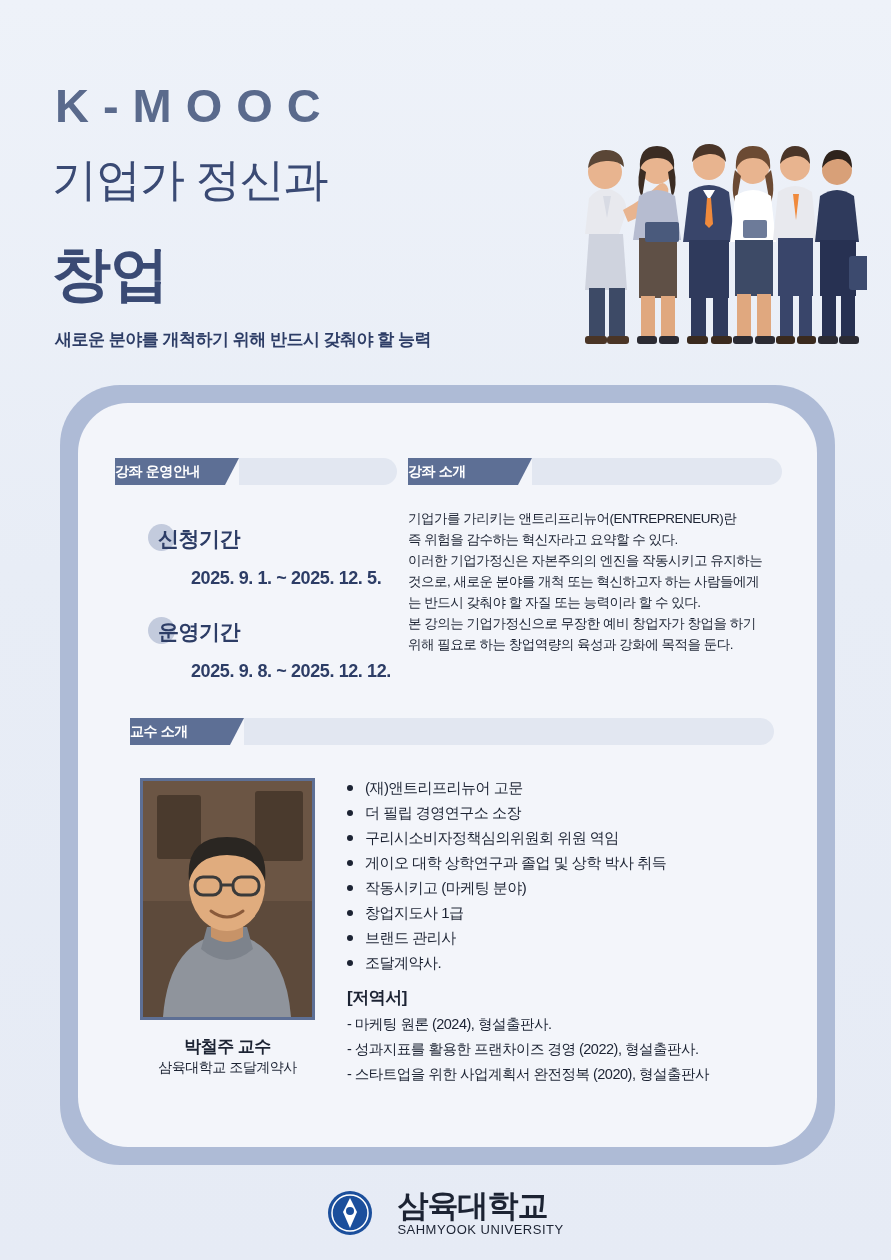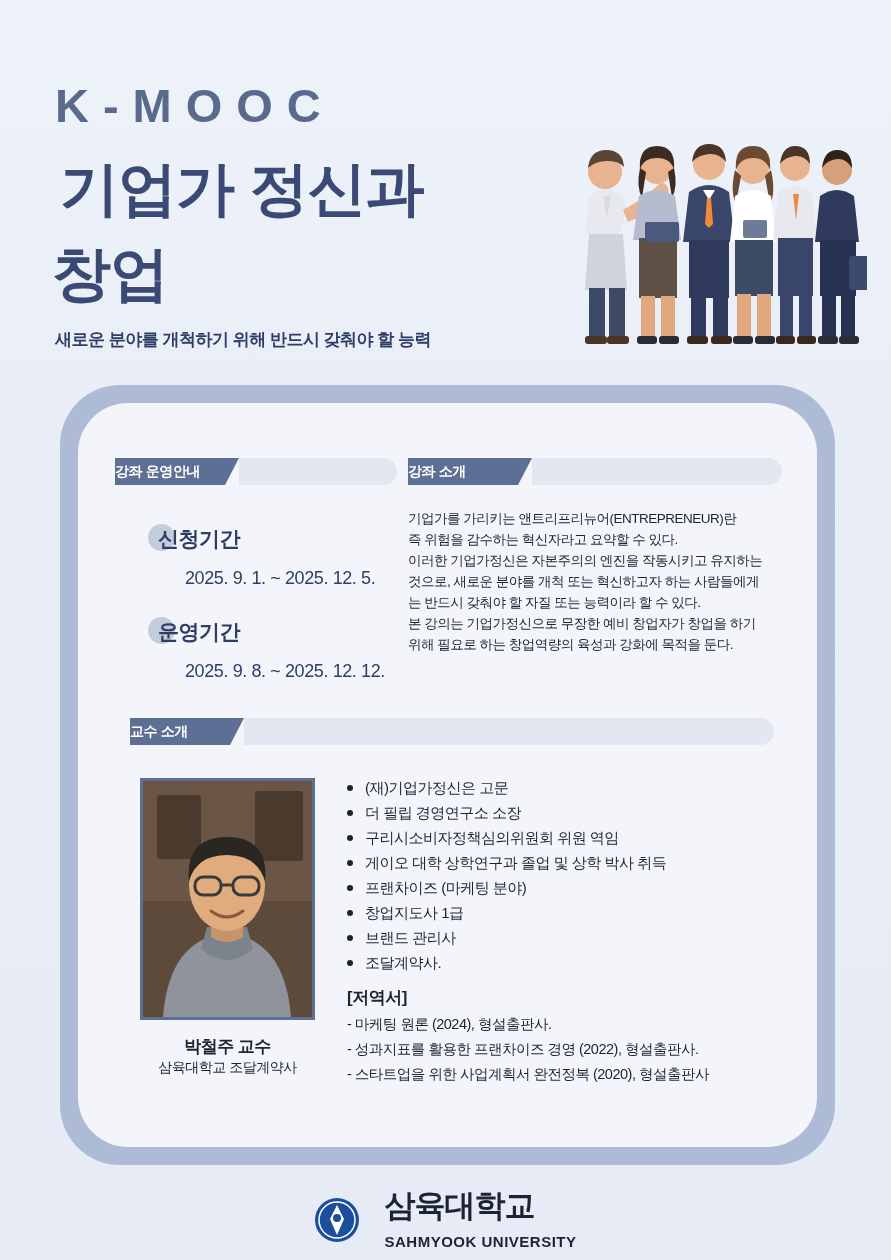--- a/index.html
+++ b/index.html
@@ -23,23 +23,23 @@
   .kmooc {
     position: absolute;
     left: 55px; top: 78px;
     font-size: 47px;
     font-weight: bold;
     letter-spacing: 14px;
     color: #5a6a8c;
   }
   .title1 {
     position: absolute;
-    left: 60px; top: 150px;
-    font-size: 59px;
-    font-weight: bold;
+    left: 52px; top: 150px;
+    font-size: 45px;
+    font-weight: normal;
     color: #3a4a74;
     letter-spacing: -1px;
   }
   .title2 {
     position: absolute;
     left: 52px; top: 235px;
     font-size: 59px;
     font-weight: bold;
     color: #3a4a74;
     letter-spacing: -1px;
@@ -116,23 +116,24 @@
   .label-strong {
     position: absolute;
     font-size: 21px;
     font-weight: bold;
     color: #2d3d66;
     letter-spacing: -0.5px;
   }
   .date-text {
     position: absolute;
     font-size: 18px;
-    font-weight: normal;
+    font-weight: bold;
     color: #2d3d66;
     letter-spacing: -0.4px;
+    margin-left: 6px;
   }
 
   .dot1  { left: 148px; top: 524px; }
   .lbl1  { left: 158px; top: 525px; }
   .date1 { left: 185px; top: 568px; }
 
   .dot2  { left: 148px; top: 617px; }
   .lbl2  { left: 158px; top: 618px; }
   .date2 { left: 185px; top: 661px; }
 
@@ -241,25 +242,25 @@
   }
   .footer-mark { width: 46px; height: 46px; }
   .footer-text-wrap { line-height: 1; }
   .footer-ko {
     font-size: 31px;
     font-weight: bold;
     color: #1c2333;
     letter-spacing: -1px;
   }
   .footer-en {
-    font-size: 15px;
-    font-weight: bold;
+    font-size: 13px;
+    font-weight: normal;
     color: #1c2333;
     letter-spacing: 0.5px;
-    margin-top: 13px;
+    margin-top: 2px;
   }
 </style>
 </head>
 <body>
 
 <div class="poster">
 
   <div class="header">
     <div class="kmooc">K-MOOC</div>
     <div class="title1">기업가 정신과</div>
@@ -398,25 +399,25 @@
       <rect x="90" y="96" width="26" height="18" rx="8" fill="none" stroke="#3a3a3a" stroke-width="3"></rect>
       <line x1="78" y1="104" x2="90" y2="104" stroke="#3a3a3a" stroke-width="3"></line>
 
       <path d="M68 130 q16 12 32 0" stroke="#8a5a3a" stroke-width="3" fill="none" stroke-linecap="round"></path>
     </svg>
   </div>
   <div class="prof-name">박철주 교수</div>
   <div class="prof-dept">삼육대학교 조달계약사</div>
 
   <ul class="cred-list">
-    <li>(재)기업가정신은 고문</li>
+    <li>(재)앤트리프리뉴어 고문</li>
     <li>더 필립 경영연구소 소장</li>
     <li>구리시소비자정책심의위원회 위원 역임</li>
     <li>게이오 대학 상학연구과 졸업 및 상학 박사 취득</li>
-    <li>프랜차이즈 (마케팅 분야)</li>
+    <li>작동시키고 (마케팅 분야)</li>
     <li>창업지도사 1급</li>
     <li>브랜드 관리사</li>
     <li>조달계약사.</li>
   </ul>
 
   <div class="books-title">[저역서]</div>
   <ul class="books-list">
     <li>- 마케팅 원론 (2024), 형설출판사.</li>
     <li>- 성과지표를 활용한 프랜차이즈 경영 (2022), 형설출판사.</li>
     <li>- 스타트업을 위한 사업계획서 완전정복 (2020), 형설출판사</li>

